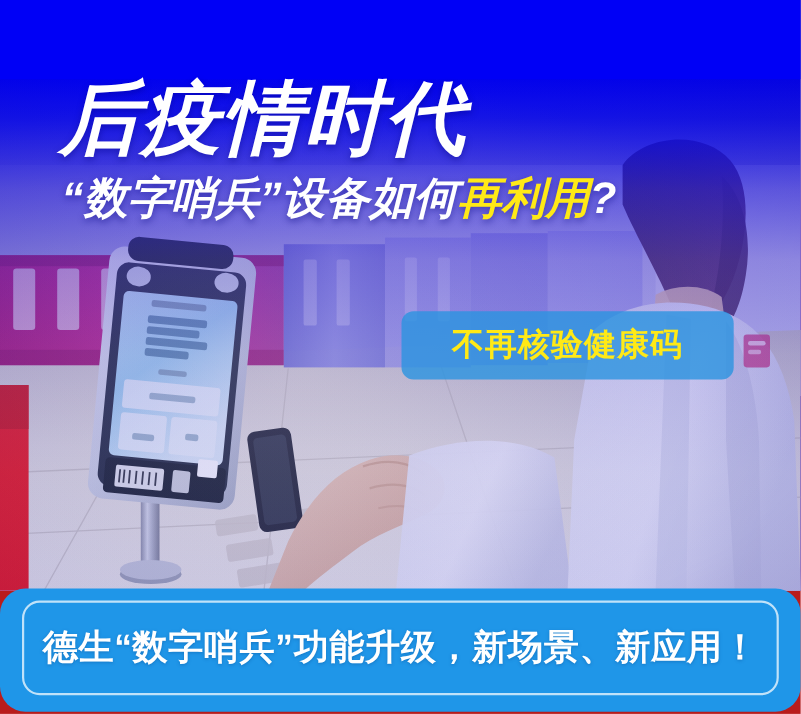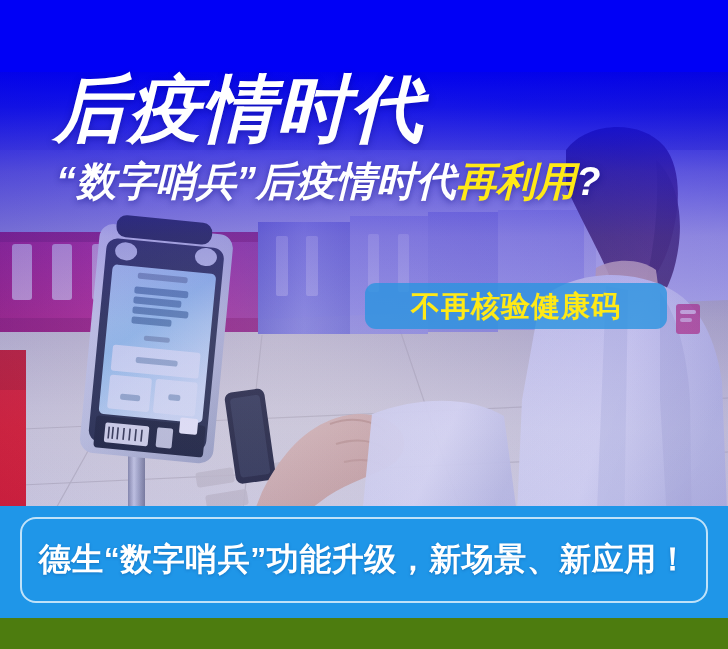--- a/index.html
+++ b/index.html
@@ -8,21 +8,21 @@
     font-family:"Liberation Sans","DejaVu Sans",sans-serif;
     -webkit-font-smoothing:antialiased;
   }
 
   
   #poster{
     position:relative;
     width:728px;
     height:649px;
     overflow:hidden;
-    background:#4d7c0f;
+    background:#b91c1c;
   }
 
   
   .hero{
     position:absolute; left:0; top:0; width:728px; height:537px;
     overflow:hidden;
     background:#0d0de8;
   }
   .hero-svg{position:absolute;left:0;top:0;width:728px;height:537px;display:block;}
 
@@ -81,43 +81,44 @@
   .hl{ color:#ffe916;text-align:right; }
   .qmark{ color:#ffffff; }
 
   
   .pills{
     position:absolute; left:365px; top:283px; width:302px;
     z-index:6;
   }
   .pill{
     box-sizing:border-box;
-    height:46px;
+    height:62px;
     margin-bottom:12px;
     border-radius:11px;
     background:rgba(42,147,224,.80);
     display:flex;
     align-items:center;
     justify-content:center;
   }
   .pill:last-child{margin-bottom:0;}
   .pill-text{
     font-size:29px;
     font-weight:bold;
     color:#ffe916;
     letter-spacing:1px;
     line-height:1;
     white-space:nowrap;
   }
 
   
   .banner{
-    position:absolute; left:0; top:506px; width:728px; height:112px;
+    position:absolute; left:0; top:535px; width:728px; height:112px;
     background:#1f96e8;
     z-index:7;
+    border-radius:23px;
   }
   .banner-inner{
     position:absolute;
     left:20px; top:11px; right:20px; bottom:15px;
     border:2px solid rgba(255,255,255,.72);
     border-radius:16px;
     display:flex;
     align-items:center;
     justify-content:center;
   }
@@ -335,21 +336,21 @@
     </svg>
 
     <div class="hero-grade"></div>
     <div class="hero-vignette"></div>
     <div class="top-band"></div>
   </div>
 
   <div class="headline">
     <h1 class="title-main">后疫情时代</h1>
     <div class="title-sub">
-      <span>“数字哨兵”后疫情时代</span><span class="hl">再利用</span><span class="qmark">?</span>
+      <span>“数字哨兵”设备如何</span><span class="hl">再利用</span><span class="qmark">?</span>
     </div>
   </div>
 
   <div class="pills">
     <div class="pill">
       <span class="pill-text">不再核验健康码</span>
     </div>
   </div>
 
   <div class="banner">

